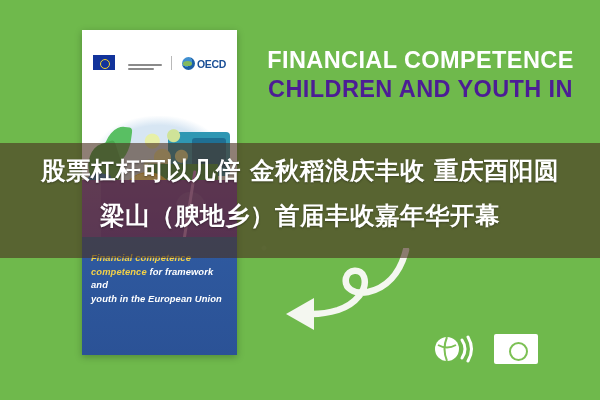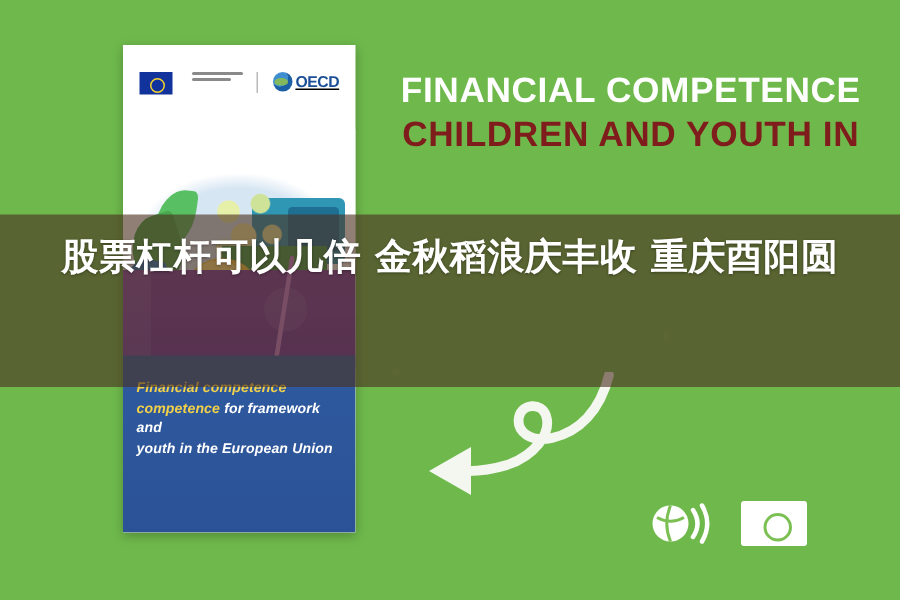--- a/index.html
+++ b/index.html
@@ -41,45 +41,44 @@
     top: 46px;
     width: 345px;
     text-align: center;
     color: #ffffff;
     font-weight: bold;
     font-size: 23.5px;
     line-height: 29px;
     letter-spacing: .4px;
   }
   .headline .l3 {
-    color: #7f1d1d;
+    color: #4c1d95;
   }
 
   
   .booklet {
     position: absolute;
     left: 82px;
     top: 30px;
     width: 155px;
     height: 325px;
     background: #ffffff;
     box-shadow: 0 2px 7px rgba(0,0,0,.25);
     overflow: hidden;
   }
   .booklet-logos {
     position: absolute;
     left: 0; top: 18px;
     width: 100%;
     height: 22px;
     display: flex;
-    align-items: flex-start;
+    align-items: flex-end;
     justify-content: space-around;
     padding: 0 6px;
     box-sizing: border-box;
-    text-decoration: underline;
   }
   .eu-flag {
     width: 22px; height: 15px;
     background: #12339b;
     position: relative;
     flex: 0 0 auto;
   }
   .eu-flag::after {
     content: "";
     position: absolute;
@@ -404,15 +403,16 @@
         <path d="M30 8 Q36 17 30 26" stroke="#ffffff" stroke-width="3" fill="none" stroke-linecap="round"></path>
         <path d="M36 5 Q43 17 36 29" stroke="#ffffff" stroke-width="3" fill="none" stroke-linecap="round"></path>
       </svg>
     </div>
     <div class="note-icon"></div>
   </div>
 
   <div class="caption-band"></div>
   <div class="caption-text">
     <div>股票杠杆可以几倍 金秋稻浪庆丰收 重庆酉阳圆</div>
+    <div>梁山（腴地乡）首届丰收嘉年华开幕</div>
   </div>
 
 </div>
 
 </body></html>

